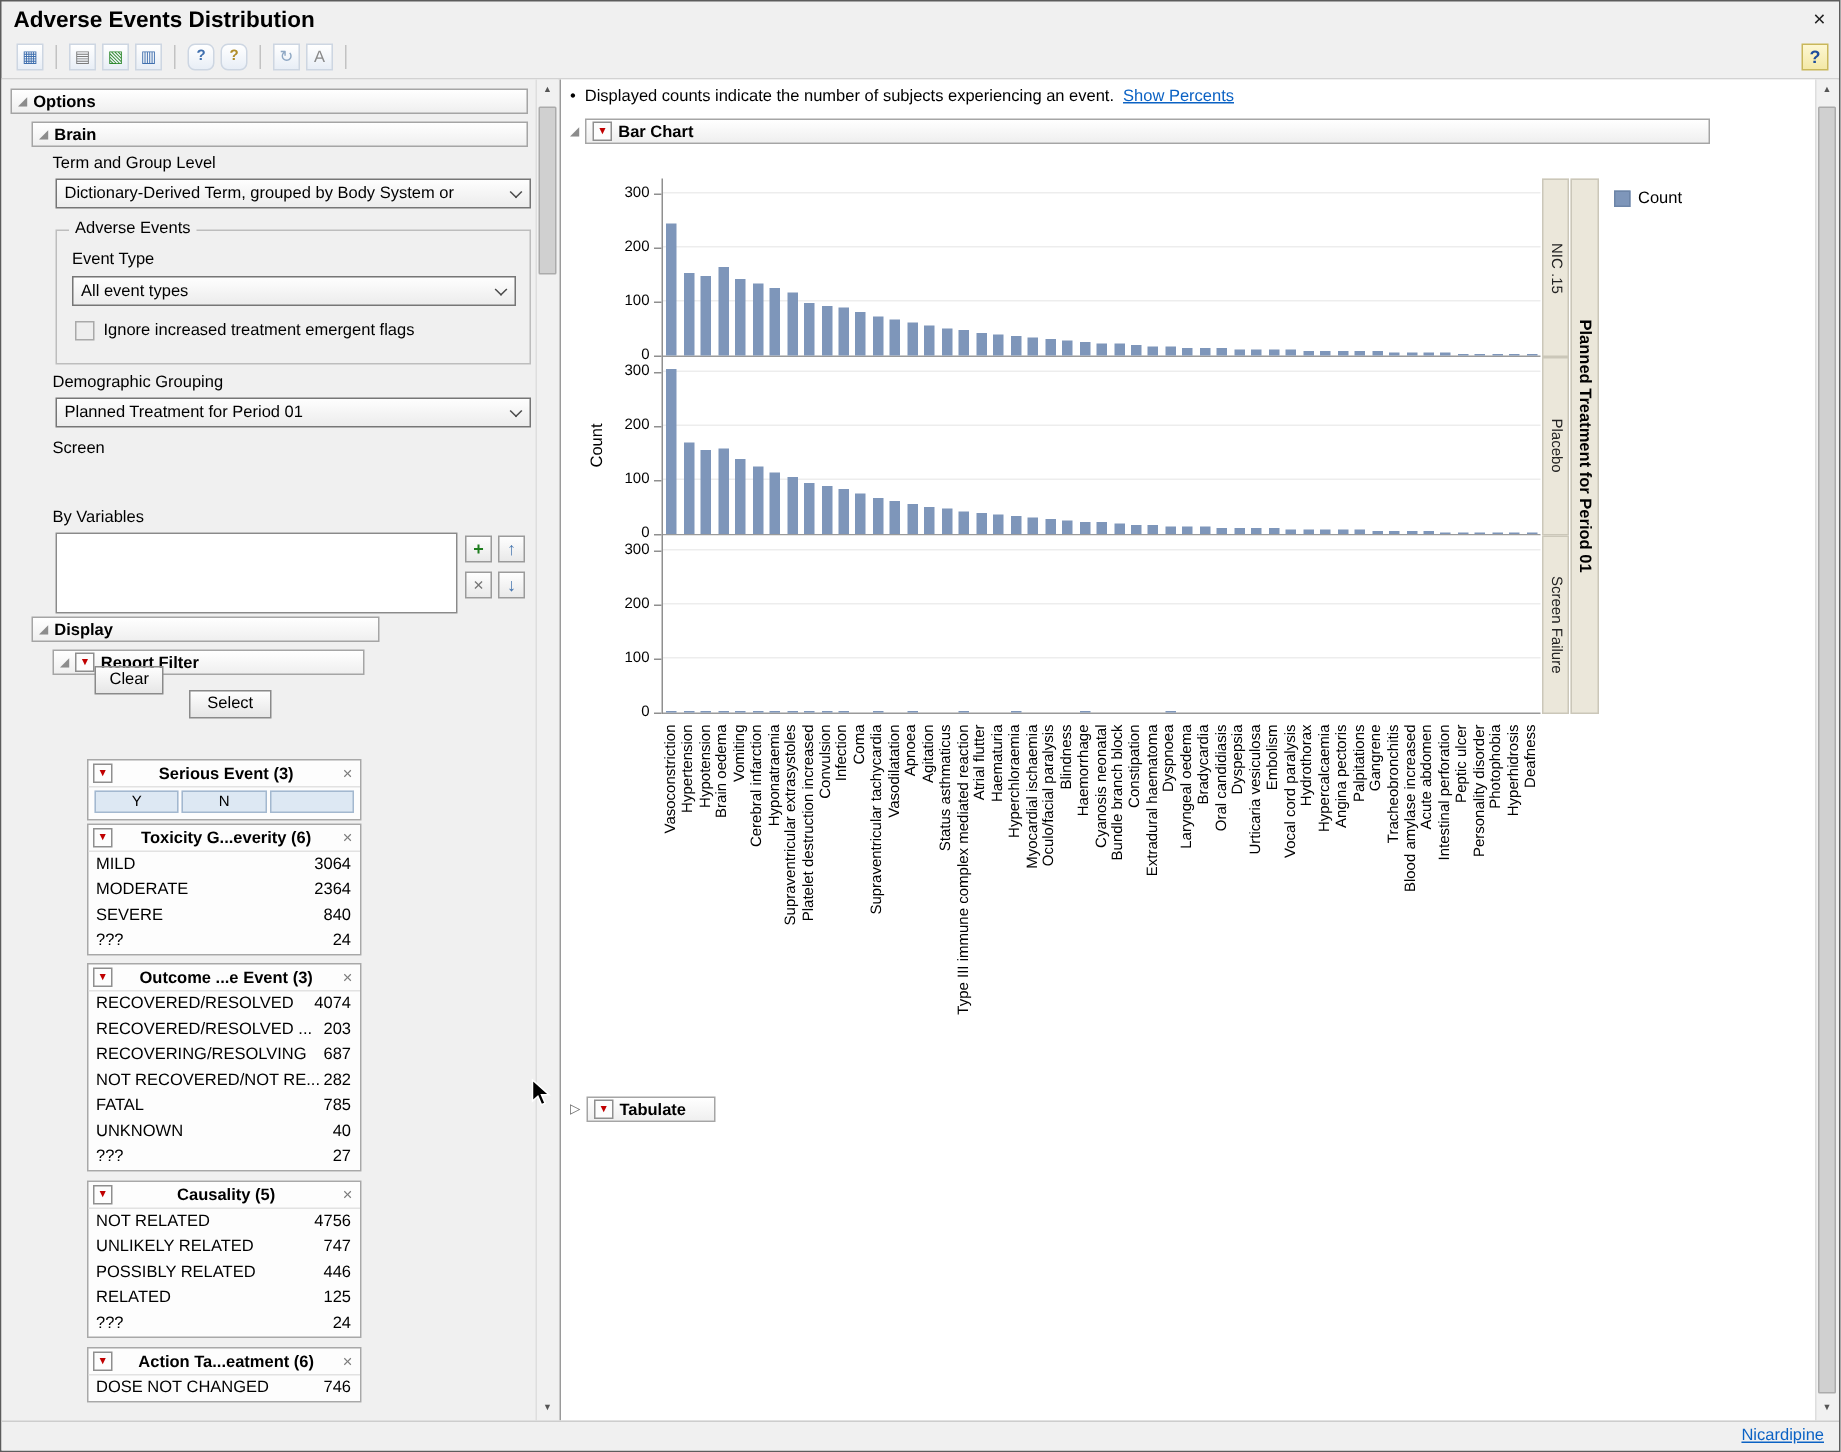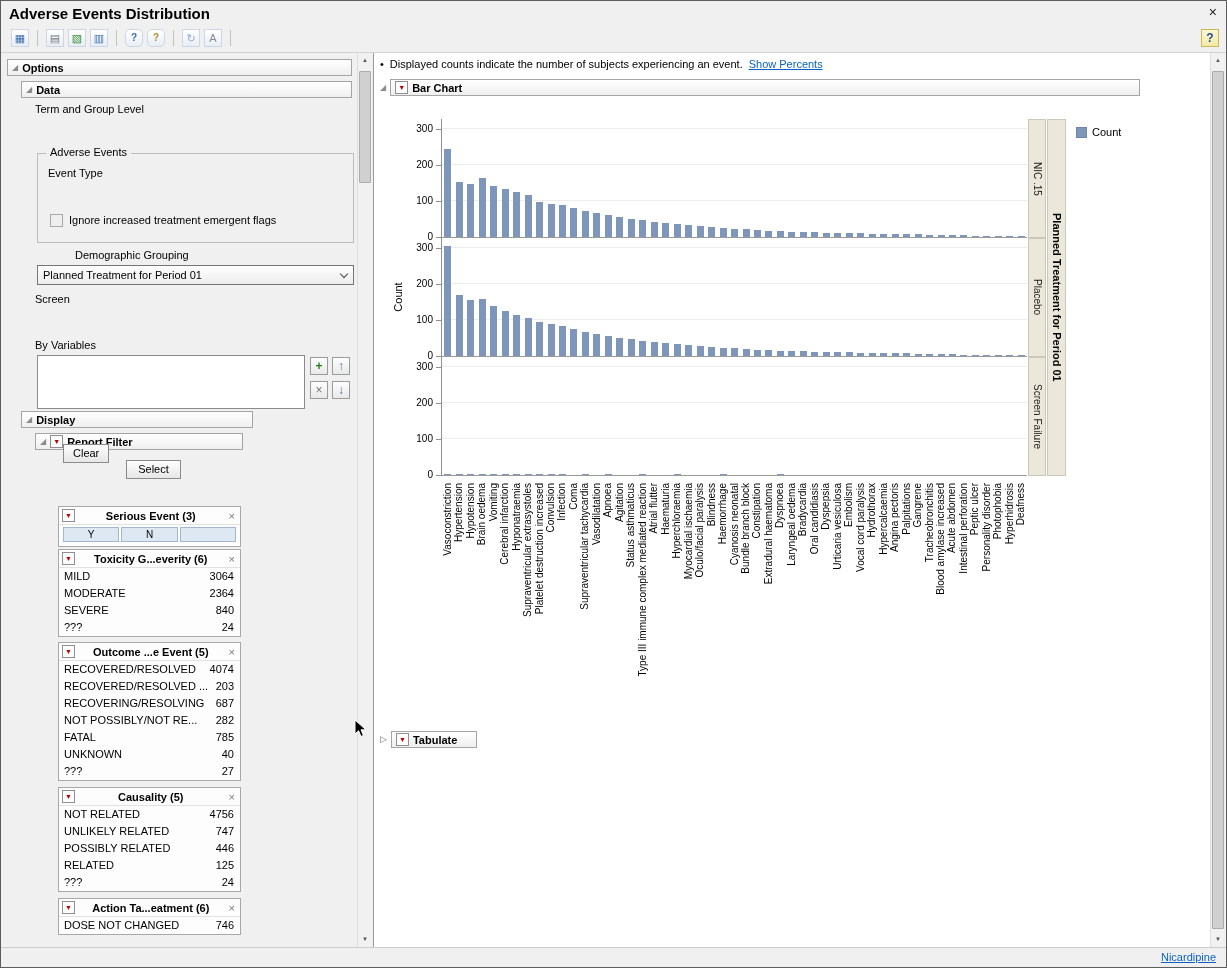--- a/index.html
+++ b/index.html
@@ -112,33 +112,41 @@
 
 <div class="left-panel">
 
   <div class="outline-row" style="left:6px; top:6px; width:345px;">
     <span class="tri">◢</span>
     <span class="outline-title">Options</span>
   </div>
 
   <div class="outline-row" style="left:20px; top:28px; width:331px;">
     <span class="tri">◢</span>
-    <span class="outline-title">Data</span>
+    <span class="outline-title">Brain</span>
   </div>
 
   <span class="lbl" style="left:34px; top:50px;">Term and Group Level</span>
+  <div class="combo" style="left:36px; top:66px; width:317px;">
+    <span>Dictionary-Derived Term, grouped by Body System or</span>
+    <span class="chev"></span>
+  </div>
 
   <div class="groupbox" style="left:36px; top:100px; width:317px; height:90px;padding-left:20px;">
     <span class="groupbox-legend">Adverse Events</span>
     <span class="lbl" style="left:10px; top:13px;">Event Type</span>
+    <div class="combo" style="left:10px; top:30px; width:296px;">
+      <span>All event types</span>
+      <span class="chev"></span>
+    </div>
     <span class="checkbox" style="left:12px; top:60px;"></span>
     <span class="lbl" style="left:31px; top:60px;">Ignore increased treatment emergent flags</span>
   </div>
 
-  <span class="lbl" style="left:34px; top:196px;margin-left:40px;">Demographic Grouping</span>
+  <span class="lbl" style="left:34px; top:196px;">Demographic Grouping</span>
   <div class="combo" style="left:36px; top:212px; width:317px;">
     <span>Planned Treatment for Period 01</span>
     <span class="chev"></span>
   </div>
 
   <span class="lbl" style="left:34px; top:240px;">Screen</span>
 
   <span class="lbl" style="left:34px; top:286px;">By Variables</span>
   <div class="listbox" style="left:36px; top:302px; width:268px; height:54px;"></div>
   <div class="sq-btn green" style="left:309px; top:304px;">+</div>
@@ -192,37 +200,37 @@
           <span>840</span>
         </div>
         <div class="frow">
           <span>???</span>
           <span>24</span>
         </div>
       </div>
       <div class="fcard" style="top: 589px;">
         <div class="fcard-head">
           <div class="rtri">▼</div>
-          <div class="fcard-title">Outcome ...e Event (5)</div>
+          <div class="fcard-title">Outcome ...e Event (3)</div>
           <div class="fcard-close">×</div>
         </div>
         <div class="frow">
           <span>RECOVERED/RESOLVED</span>
           <span>4074</span>
         </div>
         <div class="frow">
           <span>RECOVERED/RESOLVED ...</span>
           <span>203</span>
         </div>
         <div class="frow">
           <span>RECOVERING/RESOLVING</span>
           <span>687</span>
         </div>
         <div class="frow">
-          <span>NOT POSSIBLY/NOT RE...</span>
+          <span>NOT RECOVERED/NOT RE...</span>
           <span>282</span>
         </div>
         <div class="frow">
           <span>FATAL</span>
           <span>785</span>
         </div>
         <div class="frow">
           <span>UNKNOWN</span>
           <span>40</span>
         </div>

